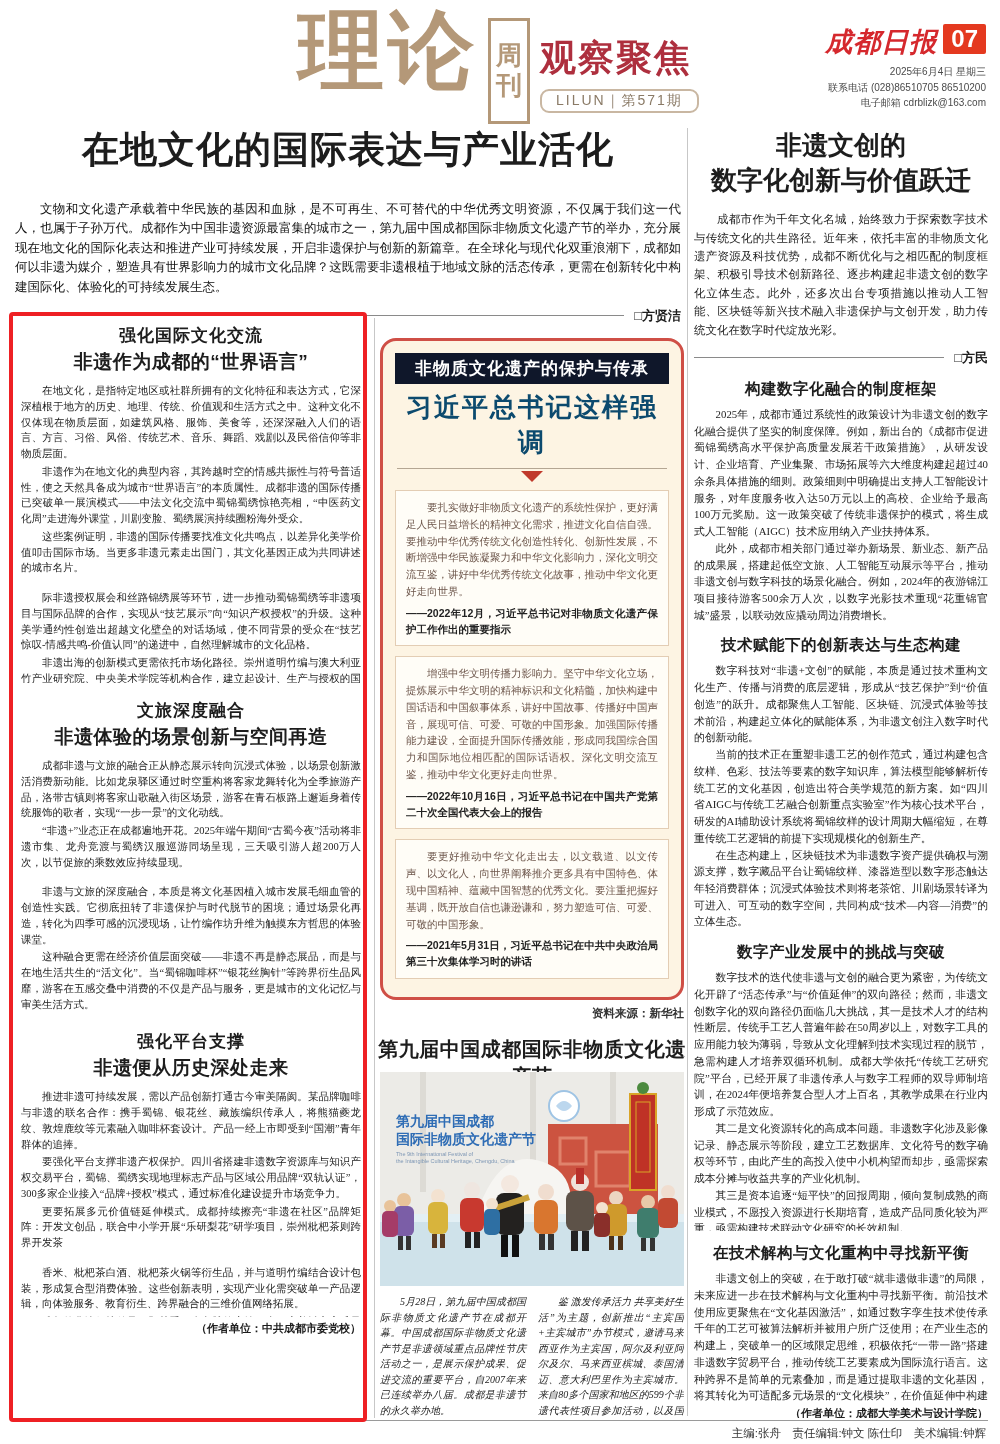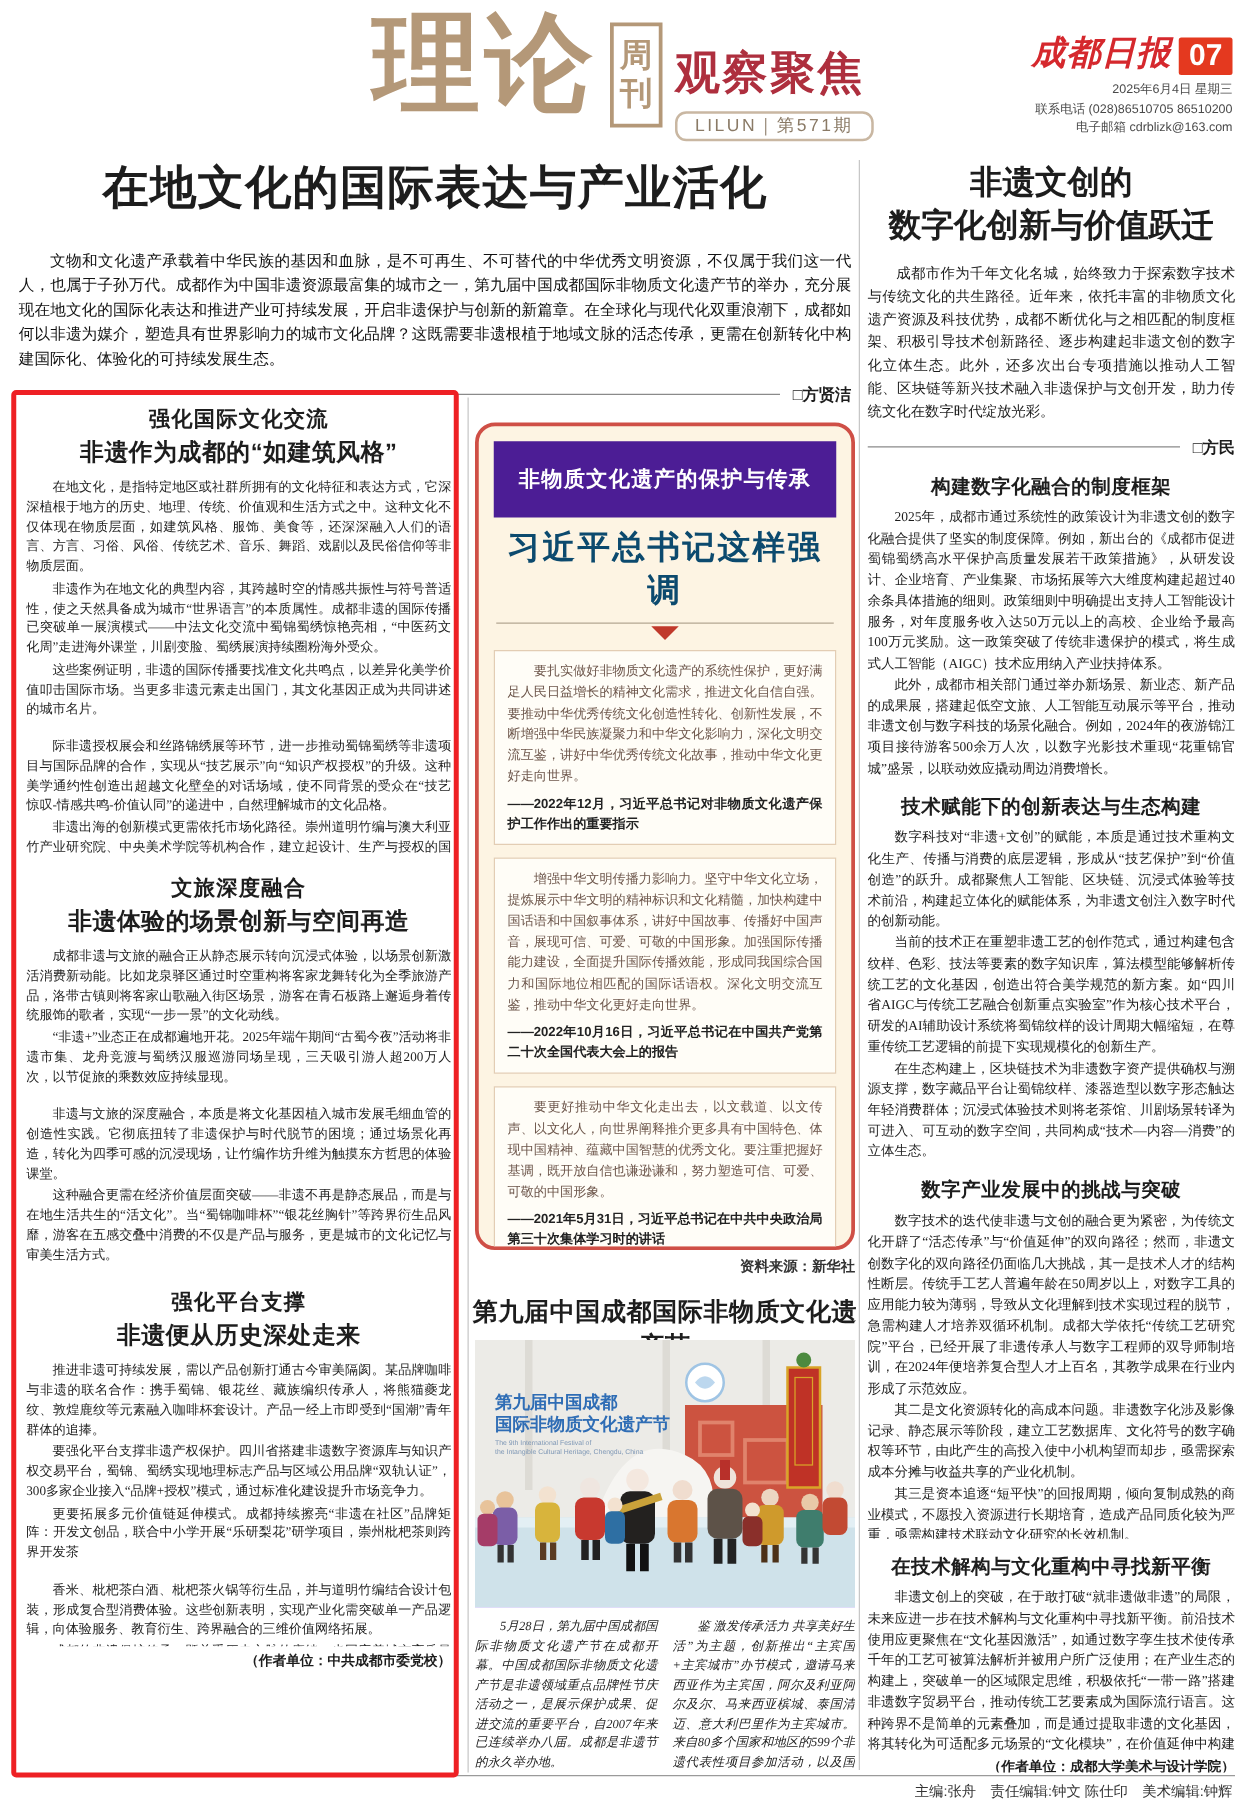--- a/index.html
+++ b/index.html
@@ -9,26 +9,26 @@
     --red:#c43a38;
     --paper-red:#d5282d;
   }
   *{margin:0;padding:0;box-sizing:border-box;}
   html,body{background:#ffffff;}
   body{width:1000px;height:1444px;position:relative;font-family:var(--serif);color:var(--ink);overflow:hidden;}
 
   
   .masthead{position:absolute;left:298px;top:8px;display:flex;align-items:flex-start;}
   .masthead-title{font-family:var(--serif);font-weight:bold;font-size:86px;line-height:1.0;color:#b49878;letter-spacing:4px;}
-  .weekly-box{border:3px solid #b49878;color:#b49878;width:42px;margin:10px 0 0 10px;padding:9px 4px;font-size:26px;font-weight:bold;line-height:1.15;text-align:center;word-break:break-all;font-family:var(--serif);}
+  .weekly-box{border:3px solid #b49878;color:#b49878;width:42px;margin:10px 0 0 10px;padding:20px 4px;font-size:26px;font-weight:bold;line-height:1.15;text-align:center;word-break:break-all;font-family:var(--serif);}
   .mast-right{margin:26px 0 0 10px;}
   .mast-focus{font-family:var(--serif);font-weight:bold;font-size:36px;color:#ae2f3e;letter-spacing:2px;}
   .issue-pill{margin-top:6px;border:2px solid #c9b7a2;border-radius:9px;color:#8a7a66;font-size:14px;padding:1px 14px;display:inline-block;font-family:var(--sans);letter-spacing:2px;}
   .paper-info{position:absolute;right:14px;top:24px;text-align:right;}
-  .paper-name-row{display:flex;align-items:flex-end;justify-content:flex-end;gap:6px;}
+  .paper-name-row{display:flex;align-items:flex-start;justify-content:flex-end;gap:6px;}
   .paper-name{font-family:var(--serif);font-style:italic;font-weight:bold;font-size:27px;color:var(--paper-red);letter-spacing:1px;}
   .page-badge{background:#e4391f;color:#fff;font-family:var(--sans);font-weight:bold;font-size:24px;padding:1px 8px;border-radius:2px;}
   .paper-meta{margin-top:4px;font-family:var(--sans);font-size:10px;color:#4a4a4a;line-height:1.55;}
 
   
   .byline-row{display:flex;align-items:center;margin-top:10px;}
   .byline-rule{flex:1;border-top:1px solid #8a8a8a;}
   .byline{margin-left:10px;font-family:var(--sans);font-weight:bold;font-size:13px;}
   .para{text-indent:2em;text-align:justify;}
   .kicker{text-align:center;font-family:var(--serif);font-weight:bold;font-size:17px;letter-spacing:1px;}
@@ -50,21 +50,21 @@
   .sectB .twocol{max-height:262px;}
   .sectC .twocol{max-height:228px;}
   .author-line{font-family:var(--sans);font-weight:bold;font-size:11px;text-align:right;margin-top:4px;}
 
   
   .vrule1{position:absolute;left:374px;top:318px;width:0;height:1100px;border-left:1px solid #c7c7c7;}
   .vrule2{position:absolute;left:687px;top:128px;width:0;height:1288px;border-left:1px solid #c7c7c7;}
 
   
   .quote-box{position:absolute;left:380px;top:338px;width:304px;height:662px;border:3px solid #cf4f46;border-radius:16px;background:#fdf4e3;padding:12px 12px 10px;overflow:hidden;}
-  .qb-chip{background:#4c1d95;color:#fff;font-family:var(--sans);font-weight:bold;font-size:17px;text-align:center;padding:19px 6px;letter-spacing:1px;}
+  .qb-chip{background:#0f172a;color:#fff;font-family:var(--sans);font-weight:bold;font-size:17px;text-align:center;padding:4px 6px;letter-spacing:1px;}
   .qb-title{color:#0c4a6e;font-family:var(--serif);font-weight:bold;font-size:26px;text-align:center;margin-top:6px;letter-spacing:2px;}
   .qb-divider{border-top:1px solid #b4a693;margin:8px 2px 2px;}
   .qb-arrow{width:0;height:0;border-left:11px solid transparent;border-right:11px solid transparent;border-top:11px solid #c0392b;margin:0 auto 8px;}
   .quote-card{background:#fffdf7;border:1px solid #e3cdb4;padding:9px 10px 8px;margin-bottom:10px;}
   .quote-text{font-size:10.5px;line-height:1.6;color:#6d564b;text-indent:2em;text-align:justify;}
   .quote-src{margin-top:5px;font-family:var(--sans);font-weight:bold;font-size:10.5px;line-height:1.5;color:#222;text-align:justify;}
   .source-credit{position:absolute;left:380px;top:1006px;width:304px;text-align:right;font-family:var(--sans);font-weight:bold;font-size:11.5px;color:#333;}
 
   
   .festival-head{position:absolute;left:378px;top:1036px;width:308px;text-align:center;font-family:var(--sans);font-weight:bold;font-size:20px;letter-spacing:0.5px;}
@@ -120,21 +120,21 @@
   <div class="byline-row">
     <div class="byline-rule"></div>
     <div class="byline">□方贤洁</div>
   </div>
 </div>
 
 <div class="left-col">
 
   <section class="lsec sectA">
     <h3 class="kicker">强化国际文化交流</h3>
-    <h2 class="sec-title">非遗作为成都的“如建筑风格”</h2>
+    <h2 class="sec-title">非遗作为成都的“世界语言”</h2>
     <div class="twocol">
       <div class="colhalf">
           <p class="para">在地文化，是指特定地区或社群所拥有的文化特征和表达方式，它深深植根于地方的历史、地理、传统、价值观和生活方式之中。这种文化不仅体现在物质层面，如建筑风格、服饰、美食等，还深深融入人们的语言、方言、习俗、风俗、传统艺术、音乐、舞蹈、戏剧以及民俗信仰等非物质层面。</p>
           <p class="para">非遗作为在地文化的典型内容，其跨越时空的情感共振性与符号普适性，使之天然具备成为城市“世界语言”的本质属性。成都非遗的国际传播已突破单一展演模式——中法文化交流中蜀锦蜀绣惊艳亮相，“中医药文化周”走进海外课堂，川剧变脸、蜀绣展演持续圈粉海外受众。</p>
           <p class="para">这些案例证明，非遗的国际传播要找准文化共鸣点，以差异化美学价值叩击国际市场。当更多非遗元素走出国门，其文化基因正成为共同讲述的城市名片。</p>
         </div>
       <div class="colhalf">
           <p class="para">际非遗授权展会和丝路锦绣展等环节，进一步推动蜀锦蜀绣等非遗项目与国际品牌的合作，实现从“技艺展示”向“知识产权授权”的升级。这种美学通约性创造出超越文化壁垒的对话场域，使不同背景的受众在“技艺惊叹-情感共鸣-价值认同”的递进中，自然理解城市的文化品格。</p>
           <p class="para">非遗出海的创新模式更需依托市场化路径。崇州道明竹编与澳大利亚竹产业研究院、中央美术学院等机构合作，建立起设计、生产与授权的国际化体系，让传统技艺从“可观看”变为“可拥有”“可消费”的文化资产。</p>
           <p class="para">社区赋能与乡村振兴则拓展着非遗的社会价值。郫都区在战旗村“乡村十八坊”设立蜀绣文创培训基地，培训学员近百名，唐昌布鞋等非遗工坊带动就业400余人次、村民年增收200余件。实践表明，非遗文化价值的转化须扎根社区与乡村的沃土，使文化传承与经济发展同频共振。</p>

